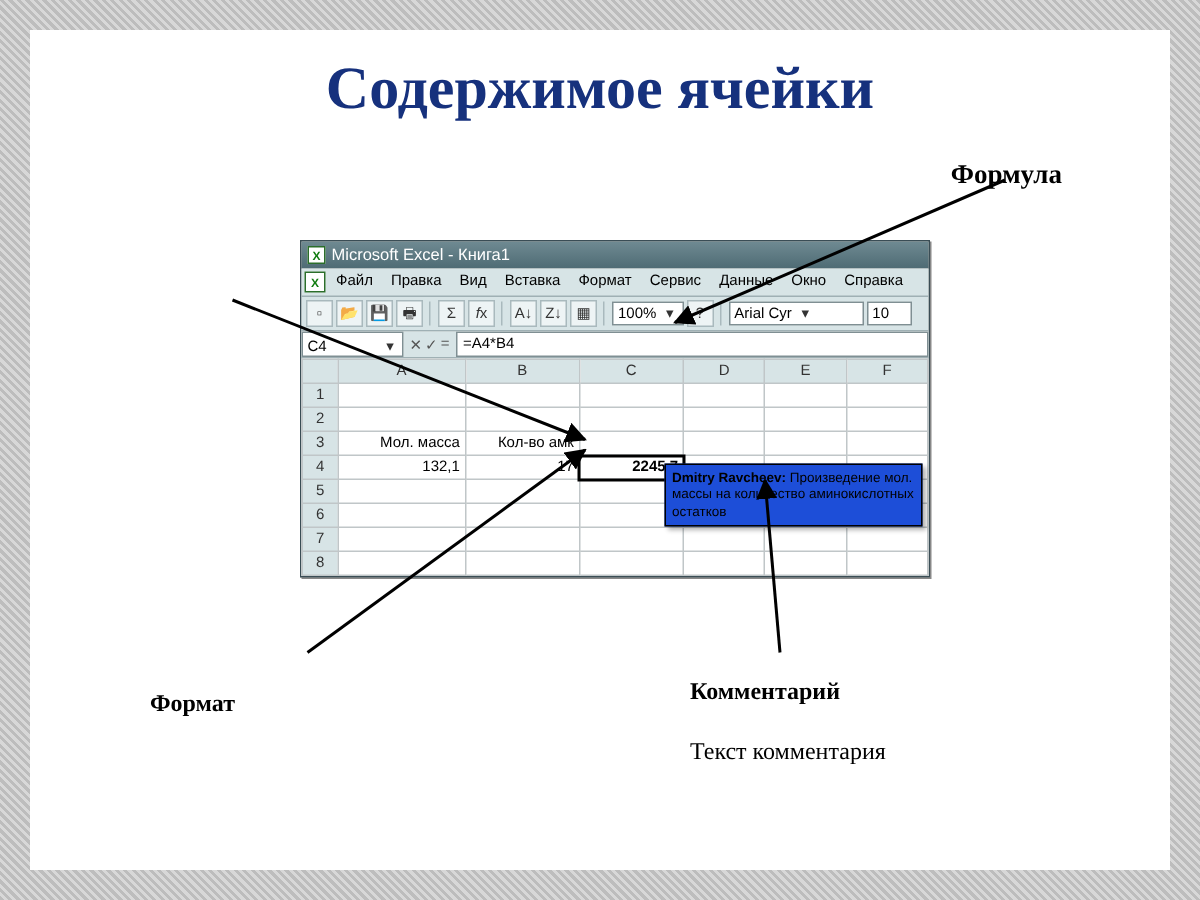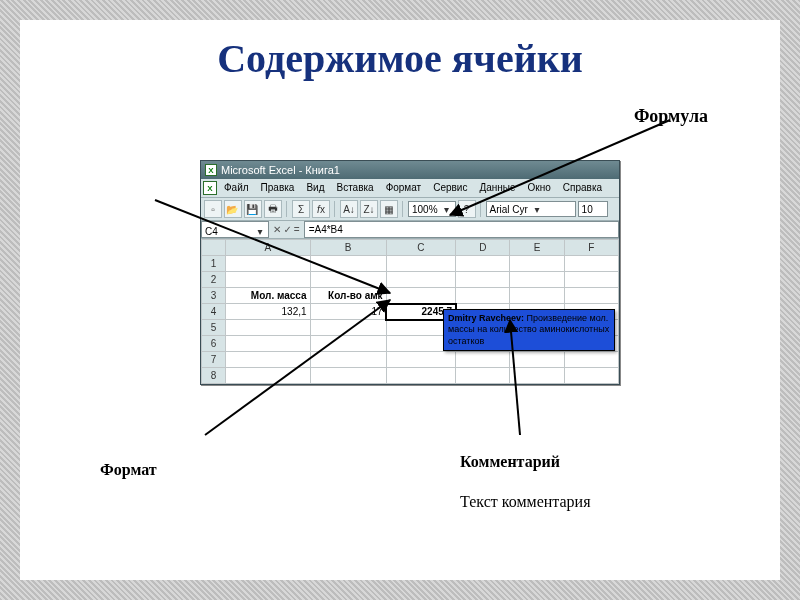--- a/index.html
+++ b/index.html
@@ -125,21 +125,21 @@
     color: #333;
   }
   table.grid th.rowhdr { text-align: center; }
   .colA { width: 78px; }
   .colB { width: 70px; }
   .colC { width: 64px; }
   .colD { width: 50px; }
   .colE { width: 50px; }
   .colF { width: 50px; }
   .rowhdrcol { width: 22px; }
-  .hdr-left { text-align: center; font-weight: bold; }
+  .hdr-left { text-align: center; font-weight: normal; }
   .sel-cell {
     outline: 2px solid #000; outline-offset: -1px;
     font-weight: bold;
   }
   
   .comment {
     position: absolute;
     left: 242px; top: 70px;
     width: 172px;
     background: #1d4ed8;

